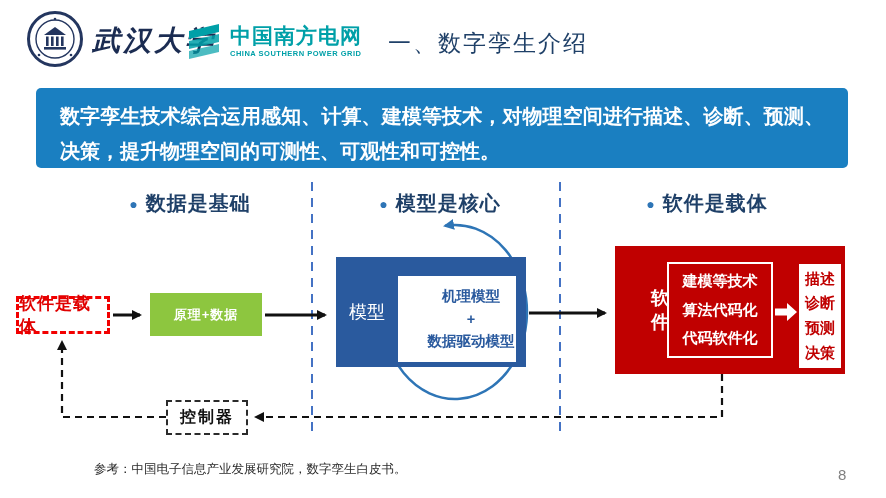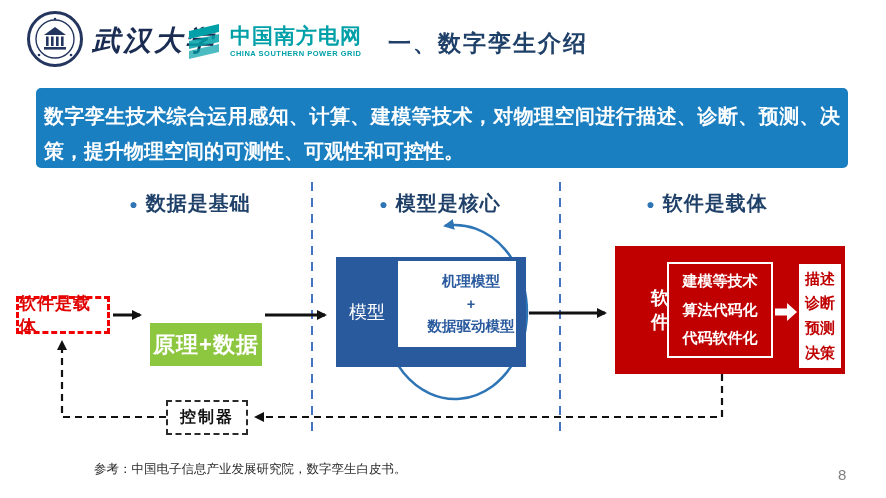--- a/index.html
+++ b/index.html
@@ -9,42 +9,42 @@
   .overlay { position:absolute; left:0; top:0; width:886px; height:498px; z-index:1; pointer-events:none; }
 
   
   .whu-seal { left:26px; top:10px; width:58px; height:58px; z-index:3; }
   .whu-name { left:92px; top:22px; font-family:"DejaVu Serif","Liberation Serif",serif;
               font-size:28px; font-weight:700; font-style:italic; color:#1b2c52; letter-spacing:3px; z-index:3; }
   .csg-icon { left:184px; top:20px; width:40px; height:40px; z-index:3; }
   .csg-text { left:230px; top:24px; z-index:3; }
   .csg-cn { font-size:21px; font-weight:700; color:#00A0A8; letter-spacing:1px; line-height:1.1; }
   .csg-en { font-size:7.5px; font-weight:700; color:#00A0A8; letter-spacing:0.5px; margin-top:2px; }
-  .slide-title { left:388px; top:28px; font-size:23px; font-weight:700; color:#1F4068; letter-spacing:2px; z-index:3; }
+  .slide-title { left:388px; top:28px; font-size:23px; font-weight:400; color:#1F4068; letter-spacing:2px; z-index:3; }
 
   
   .banner { left:36px; top:88px; width:812px; height:80px; background:#1A7FC1; border-radius:5px;
-            color:#ffffff; font-size:20px; font-weight:700; line-height:1.75; padding:11px 8px;
+            color:#ffffff; font-size:20px; font-weight:700; line-height:1.75; padding:11px 24px;
             text-align:justify; z-index:2; }
 
   
   .sec { top:190px; width:170px; display:flex; align-items:center; justify-content:center; gap:8px; z-index:2; }
   .sec .bullet { color:#2E75B6; font-size:14px; line-height:1; }
   .sec .sec-label { color:#1F4068; font-size:20px; font-weight:700; letter-spacing:1px; }
   .sec1 { left:105px; } .sec2 { left:355px; } .sec3 { left:622px; }
 
   
   .box { display:flex; align-items:center; justify-content:center; z-index:2; }
   .physical { left:16px; top:296px; width:94px; height:38px; border:3px dashed #F20000; background:#fff;
               color:#E00000; font-size:17px; font-weight:700; letter-spacing:1px; }
   .principle { left:150px; top:293px; width:112px; height:43px; background:#8DC63F;
-               color:#fff; font-size:22px; font-weight:700; letter-spacing:1px;margin-top:30px; }
+               color:#fff; font-size:13px; font-weight:700; letter-spacing:1px; }
   .model-box { left:336px; top:257px; width:190px; height:110px; background:#2A5A9E; z-index:2; }
   .model-label { left:338px; top:257px; width:58px; height:110px; color:#fff; font-size:18px; font-weight:400; z-index:3; }
-  .model-inner { left:398px; top:261px; width:118px; height:86px; background:#fff; color:#2A5A9E;
+  .model-inner { left:398px; top:276px; width:118px; height:86px; background:#fff; color:#2A5A9E;
                  font-size:14.5px; font-weight:700; flex-direction:column; line-height:1.55; z-index:3; text-align:center;padding-left:28px; }
   .sw-box { left:615px; top:246px; width:230px; height:128px; background:#C00000; z-index:2; }
   .sw-label { left:615px; top:246px; width:55px; height:128px; color:#fff; font-size:18px; font-weight:700; z-index:3;padding-left:36px; }
   .sw-steps { left:667px; top:262px; width:106px; height:96px; border:2px solid #fff; color:#fff;
               font-size:15px; font-weight:700; flex-direction:column; line-height:1.9; z-index:3; text-align:center; }
   .sw-arrow { left:774px; top:298px; width:24px; height:28px; z-index:3; }
   .sw-out { left:799px; top:264px; width:42px; height:104px; background:#fff; color:#C00000;
             font-size:15px; font-weight:700; flex-direction:column; line-height:1.65; z-index:3; text-align:center; }
   .controller { left:166px; top:400px; width:82px; height:35px; border:2px dashed #2b2b2b; background:#fff;
                 color:#111; font-size:16px; font-weight:700; letter-spacing:2px; z-index:2; }

